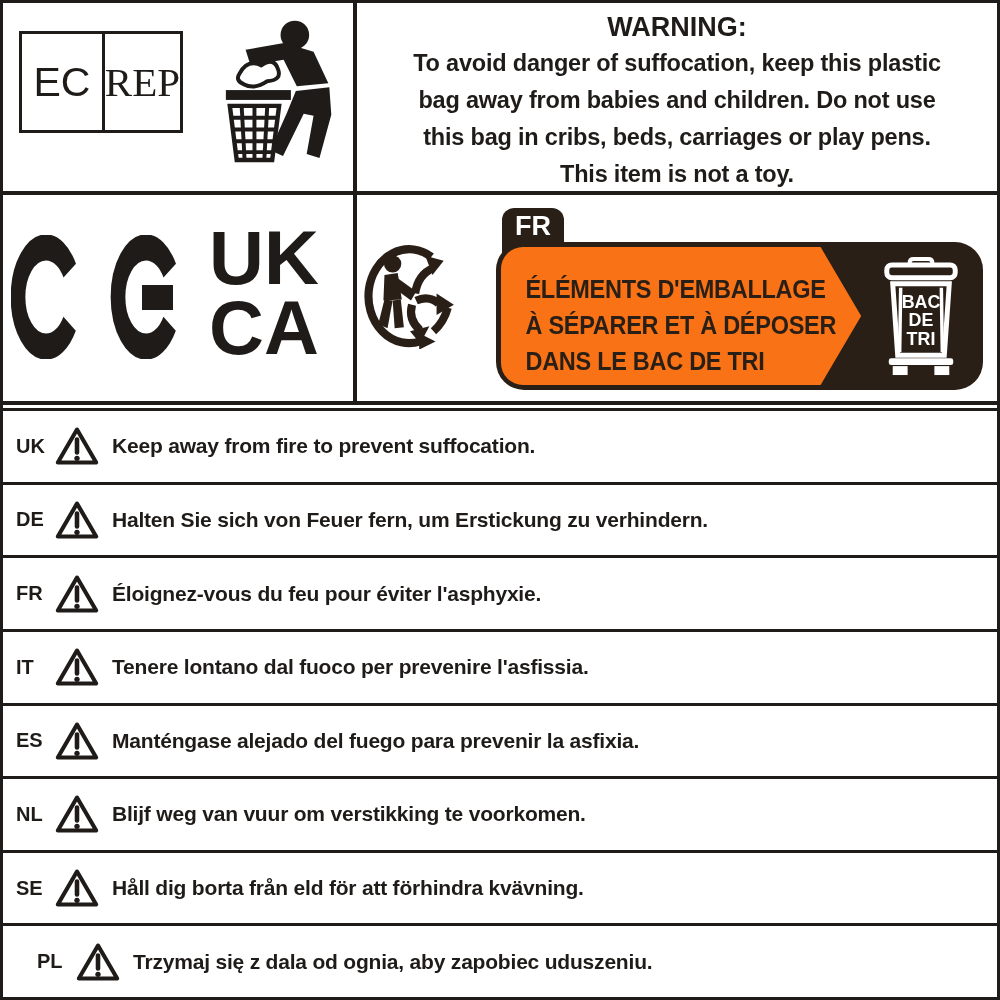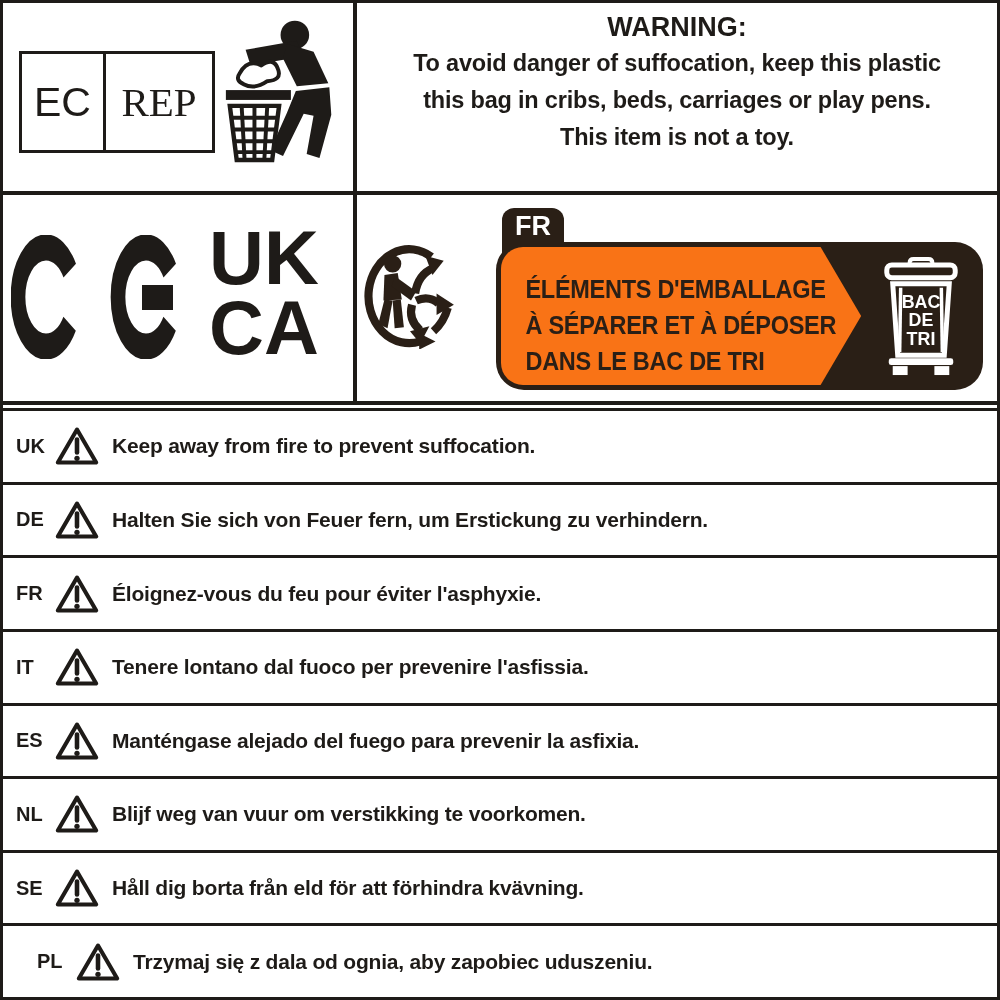--- a/index.html
+++ b/index.html
@@ -9,21 +9,21 @@
   *{box-sizing:border-box; margin:0; padding:0;}
   html,body{width:1000px;height:1000px;background:#fff;}
   body{font-family:"Liberation Sans", sans-serif; color:var(--ink);}
   .label{width:1000px;height:1000px;border:3px solid var(--ink);display:flex;flex-direction:column;background:#fff;}
 
   
   .sec{display:flex;}
   .sec1{height:192px;border-bottom:4px solid var(--ink);}
   .sec1-left{width:354px;border-right:4px solid var(--ink);position:relative;}
   .sec1-right{flex:1;text-align:center;padding-top:6px;}
-  .ecrep{position:absolute;left:16px;top:48px;width:196px;height:102px;border:3px solid var(--ink);display:flex;}
+  .ecrep{position:absolute;left:16px;top:28px;width:164px;height:102px;border:3px solid var(--ink);display:flex;}
   .ecrep-cell{display:flex;align-items:center;justify-content:center;font-size:41px;letter-spacing:0;}
   .ecrep-cell.ec{width:84px;border-right:3px solid var(--ink);}
   .ecrep-cell.rep{flex:1;font-family:Liberation Serif, serif;}
   .tidyman{position:absolute;right:2px;top:1px;}
   .w-title{font-weight:bold;font-size:27px;line-height:36px;}
   .w-line{font-weight:bold;font-size:23.5px;line-height:37px;letter-spacing:-0.2px;}
 
   
   .sec2{height:210px;border-bottom:4px solid var(--ink);}
   .sec2-left{width:354px;border-right:4px solid var(--ink);position:relative;}
@@ -91,20 +91,21 @@
           <line x1="13" y1="115" x2="61" y2="115"></line>
           <line x1="14" y1="127" x2="60" y2="127"></line>
           <line x1="16" y1="139" x2="58" y2="139"></line>
           <line x1="17" y1="150" x2="57" y2="150"></line>
         </g>
       </svg>
     </div>
     <div class="sec1-right">
       <div class="w-title">WARNING:</div>
       <div class="w-line">To avoid danger of suffocation, keep this plastic</div>
+      <div class="w-line">bag away from babies and children. Do not use</div>
       <div class="w-line">this bag in cribs, beds, carriages or play pens.</div>
       <div class="w-line">This item is not a toy.</div>
     </div>
   </div>
 
   <div class="sec sec2">
     <div class="sec2-left">
       <svg class="ce-mark" width="180" height="124" viewBox="0 0 180 124" style="color:var(--ink)">
         <g transform="scale(0.70,1.24)" fill="none" stroke="currentColor" stroke-width="21">
           <circle cx="50" cy="50" r="40" stroke-dasharray="205.9 45.4" stroke-dashoffset="228.6"></circle>

